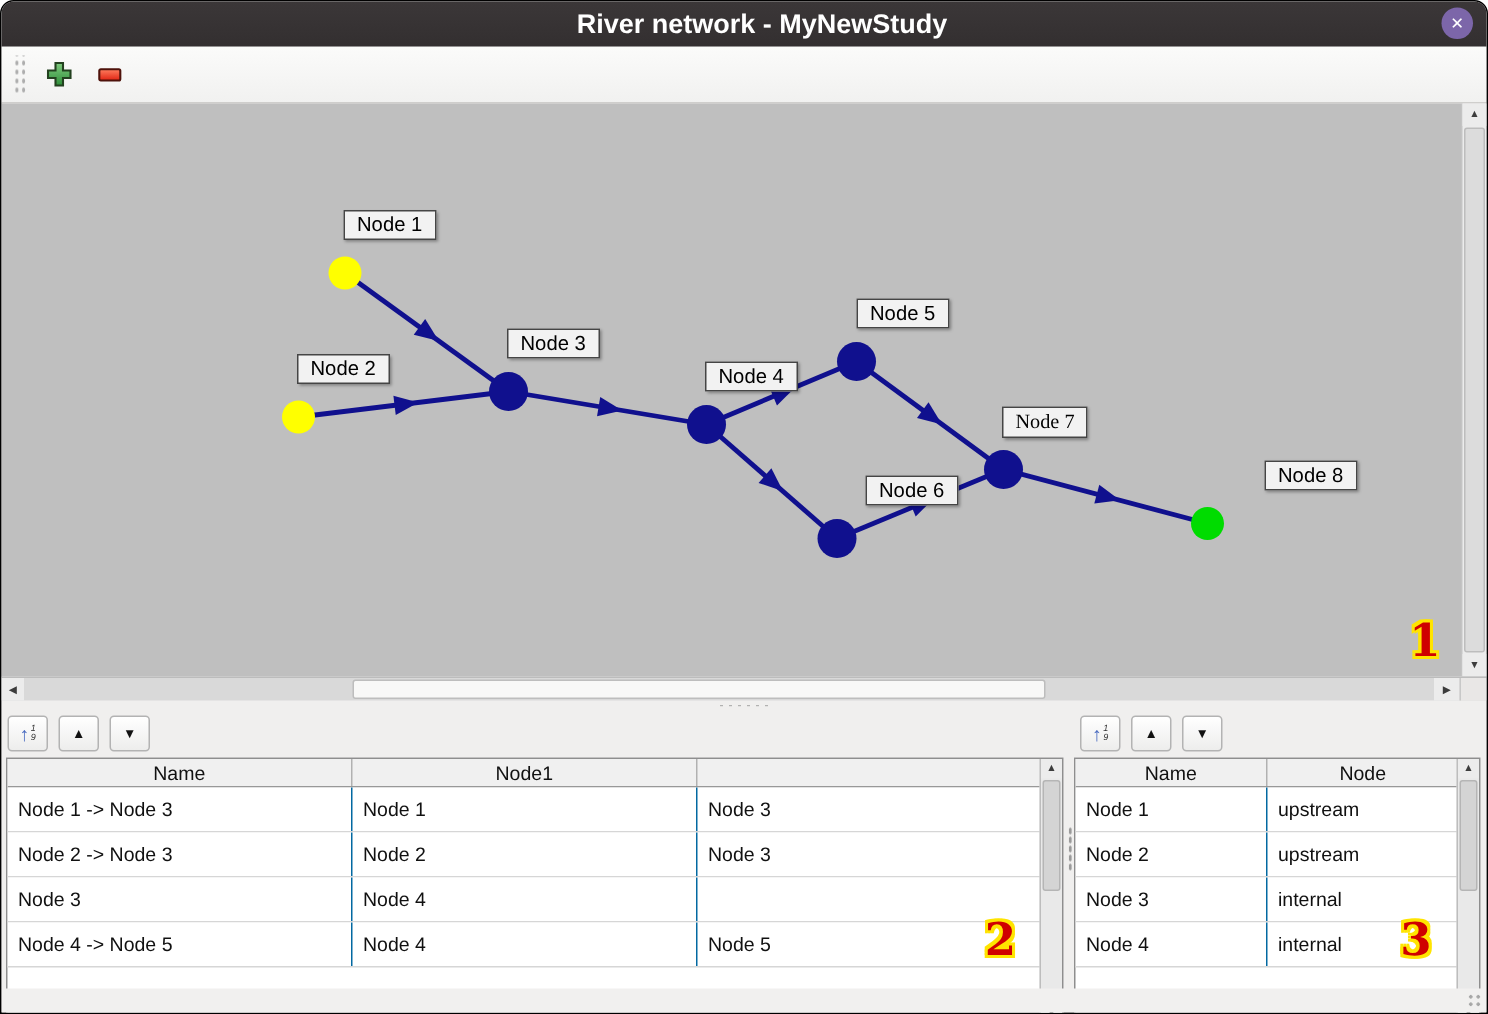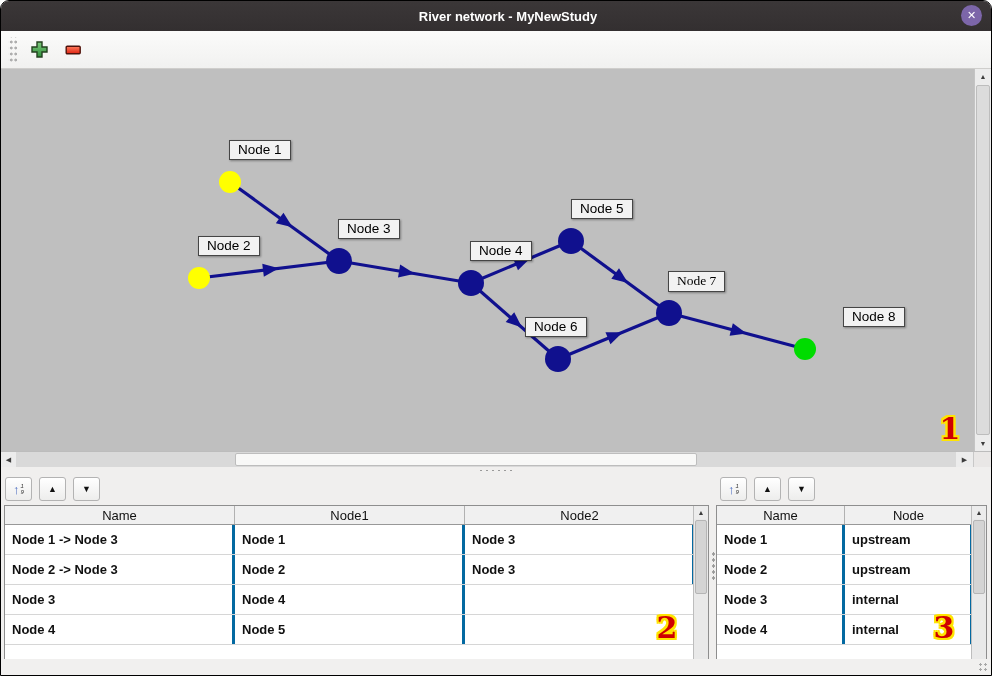--- a/index.html
+++ b/index.html
@@ -3,21 +3,21 @@
 <meta charset="utf-8">
 <style>
   * { box-sizing: border-box; margin: 0; padding: 0; }
   body { background:#fff; font-family:"Liberation Sans", sans-serif; }
   .window{ position:relative; width:992px; height:676px; border:1px solid #000;
            border-radius:9px 9px 0 0; overflow:hidden; background:#f0efee; }
 
   
   .titlebar{ height:30px; background:linear-gradient(#3b3738,#332f30);
              display:flex; align-items:center; justify-content:center; position:relative; }
-  .titlebar .title{ color:#fff; font-size:13px; font-weight:bold;padding-left:24px; }
+  .titlebar .title{ color:#fff; font-size:18px; font-weight:bold;padding-left:24px; }
   .close-btn{ position:absolute; right:9px; top:4px; width:21px; height:21px; border-radius:50%;
               background:#7c66a9; color:#fff; font-size:11px; display:flex; align-items:center;
               justify-content:center; cursor:pointer; }
 
   
   .toolbar{ height:38px; background:linear-gradient(#fbfbfa,#f1f1f0);
             border-bottom:1px solid #cfcecc; display:flex; align-items:center; padding-left:7px; }
   .grip-v{ width:9px; height:26px; margin-right:9px;
            background-image:radial-gradient(#aeaeae 1px, transparent 1.3px);
            background-size:4.5px 6px; background-position:1px 2px; }
@@ -73,21 +73,21 @@
 
   .tbl-wrap{ position:relative; margin-left:3px; height:178px; border:1px solid #8e8e8e;
              background:#fff; overflow:hidden; }
   .panel-left .tbl-wrap{ width:705px; }
   .panel-right .tbl-wrap{ width:271px; margin-left:0; }
   .tbl-head{ display:grid; height:19px; background:#f0f0f0; border-bottom:1px solid #989898; }
   .tbl-head .hcell{ font-size:13px; color:#111; display:flex; align-items:center;
                     justify-content:center; border-right:1px solid #b1b1b1; cursor:pointer; }
   .tbl-row{ display:grid; height:30px; border-bottom:1px solid #d6d6d6; background:#fff; }
   .tbl-row .cell{ font-size:13px; color:#111; display:flex; align-items:center;
-                  padding-left:7px; border-right:3px solid #0369a1; cursor:default;font-weight:bold; }
+                  padding-left:7px; border-right:1px solid #0369a1; cursor:default; }
   .grid-links{ grid-template-columns:230px 230px 230px; }
   .grid-nodes{ grid-template-columns:128px 128px; }
   .tbl-vscroll{ position:absolute; right:0; top:0; bottom:0; width:15px; background:#e9e9e9;
                 border-left:1px solid #bdbdbd; }
   .tbl-vscroll .sbtn{ left:0; right:0; height:13px; }
   .tbl-vscroll .sbtn.up{ top:0; } .tbl-vscroll .sbtn.down{ bottom:0; }
   .tbl-vscroll .thumb{ position:absolute; left:1px; right:1px; top:14px; height:74px;
                        background:#d4d4d4; border:1px solid #b5b5b5; border-radius:2px; cursor:grab; }
 
   
@@ -184,21 +184,21 @@
         <circle cx="557" cy="290" r="13" fill="#10108E"></circle>
         <circle cx="668" cy="244" r="13" fill="#10108E"></circle>
         <circle cx="804" cy="280" r="11" fill="#00DC00"></circle>
       </svg>
     <div>
         <div class="node-label" style="left: 228px; top: 71px;">Node 1</div>
         <div class="node-label" style="left: 197px; top: 167px;">Node 2</div>
         <div class="node-label" style="left: 337px; top: 150px;">Node 3</div>
         <div class="node-label" style="left: 469px; top: 172px;">Node 4</div>
         <div class="node-label" style="left: 570px; top: 130px;">Node 5</div>
-        <div class="node-label" style="left: 524px; top: 248px;">Node 6</div>
+        <div class="node-label" style="left: 576px; top: 248px;">Node 6</div>
         <div class="node-label" style="left: 667px; top: 202px; font-family: Liberation Serif, serif;">Node 7</div>
         <div class="node-label" style="left: 842px; top: 238px;">Node 8</div>
       </div>
     <div class="vscroll">
       <span class="sbtn up">▲</span>
       <span class="thumb"></span>
       <span class="sbtn down">▼</span>
     </div>
   </div>
 
@@ -230,38 +230,38 @@
           <span>▲</span>
         </span>
         <span class="pbtn">
           <span>▼</span>
         </span>
       </div>
       <div class="tbl-wrap">
         <div class="tbl-head grid-links">
             <span class="hcell">Name</span>
             <span class="hcell">Node1</span>
-            <span class="hcell">Node2</span>
           </div>
         <div>
             <div class="tbl-row grid-links">
               <span class="cell">Node 1 -&gt; Node 3</span>
               <span class="cell">Node 1</span>
               <span class="cell">Node 3</span>
             </div>
             <div class="tbl-row grid-links">
               <span class="cell">Node 2 -&gt; Node 3</span>
               <span class="cell">Node 2</span>
               <span class="cell">Node 3</span>
             </div>
             <div class="tbl-row grid-links">
               <span class="cell">Node 3</span>
               <span class="cell">Node 4</span>
             </div>
             <div class="tbl-row grid-links">
+              <span class="cell">Node 4 -&gt; Node 5</span>
               <span class="cell">Node 4</span>
               <span class="cell">Node 5</span>
             </div>
           </div>
         <div class="tbl-vscroll">
           <span class="sbtn up">▲</span>
           <span class="thumb"></span>
           <span class="sbtn down">▼</span>
         </div>
       </div>

